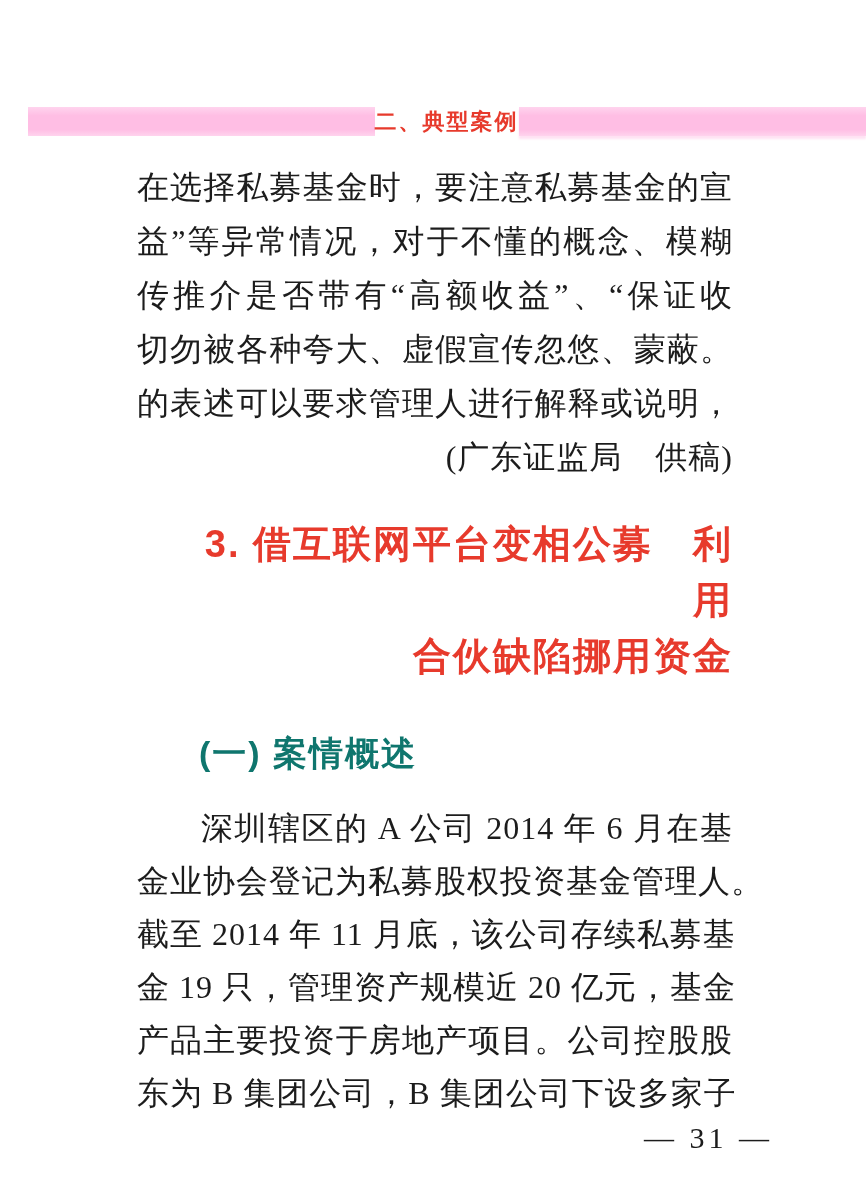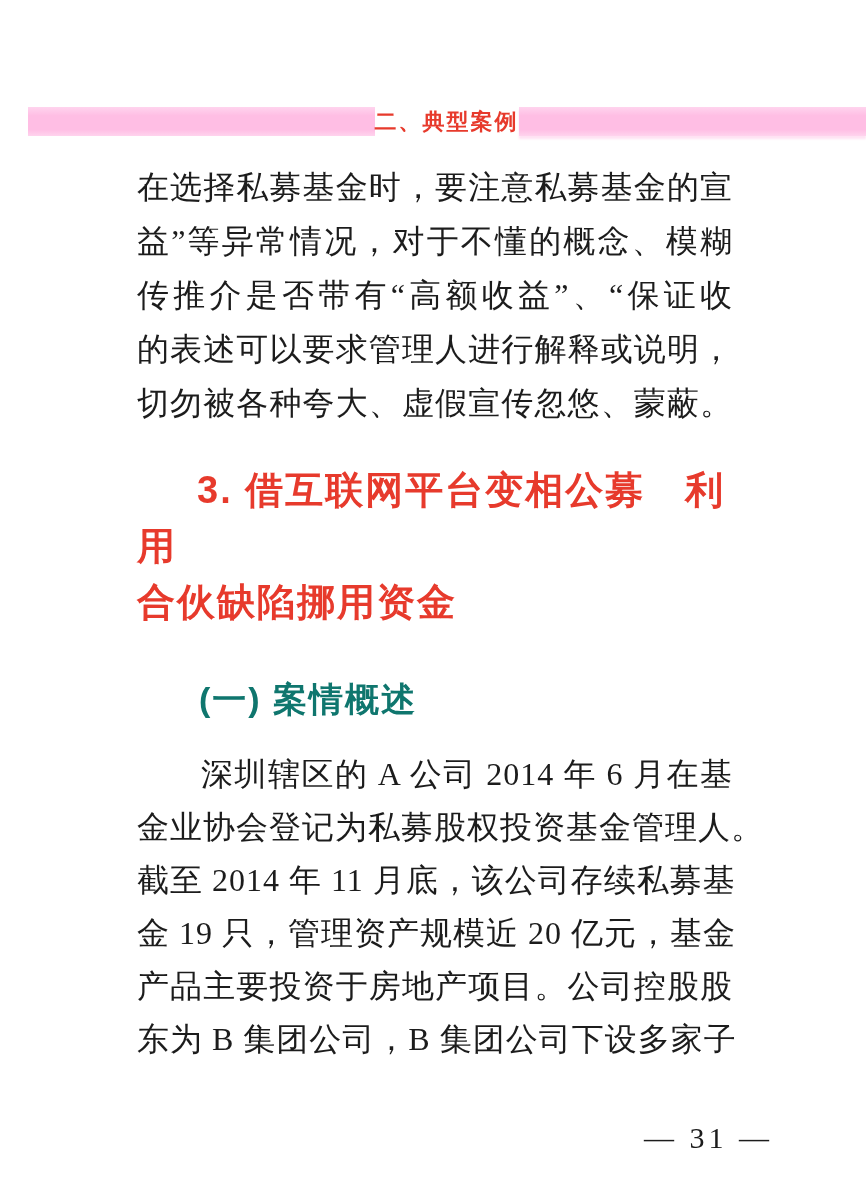--- a/index.html
+++ b/index.html
@@ -69,20 +69,21 @@
     letter-spacing: 1px;
   }
   .section-heading {
     margin-top: 32px;
     font-family: "Liberation Sans", sans-serif;
     font-weight: bold;
     font-size: 38px;
     line-height: 56px;
     color: var(--accent_red, #e73a2c);
     letter-spacing: 2px;
+    text-align: right;
   }
   .section-heading .h-line.indent { text-indent: 60px; }
   .subheading {
     margin-top: 44px;
     font-family: "Liberation Sans", sans-serif;
     font-weight: bold;
     font-size: 34px;
     line-height: 50px;
     text-indent: 62px;
     letter-spacing: 2px;
@@ -112,22 +113,23 @@
     <div class="band-title">二、典型案例</div>
     <div class="band-bar right"></div>
   </div>
 
   <div class="content">
 
     <div class="para">
       <div class="bodyline">在选择私募基金时，要注意私募基金的宣</div>
       <div class="bodyline">益”等异常情况，对于不懂的概念、模糊</div>
       <div class="bodyline">传推介是否带有“高额收益”、“保证收</div>
+      <div class="bodyline">切勿被各种夸大、虚假宣传忽悠、蒙蔽。</div>
       <div class="bodyline">的表述可以要求管理人进行解释或说明，</div>
-      <div class="bodyline">切勿被各种夸大、虚假宣传忽悠、蒙蔽。</div>
+      <div class="attribution">(广东证监局　供稿)</div>
     </div>
 
     <div class="section-heading">
       <div class="h-line indent">3. 借互联网平台变相公募　利用</div>
       <div class="h-line">合伙缺陷挪用资金</div>
     </div>
 
     <div class="subheading">(一) 案情概述</div>
 
     <div class="para para-case">

